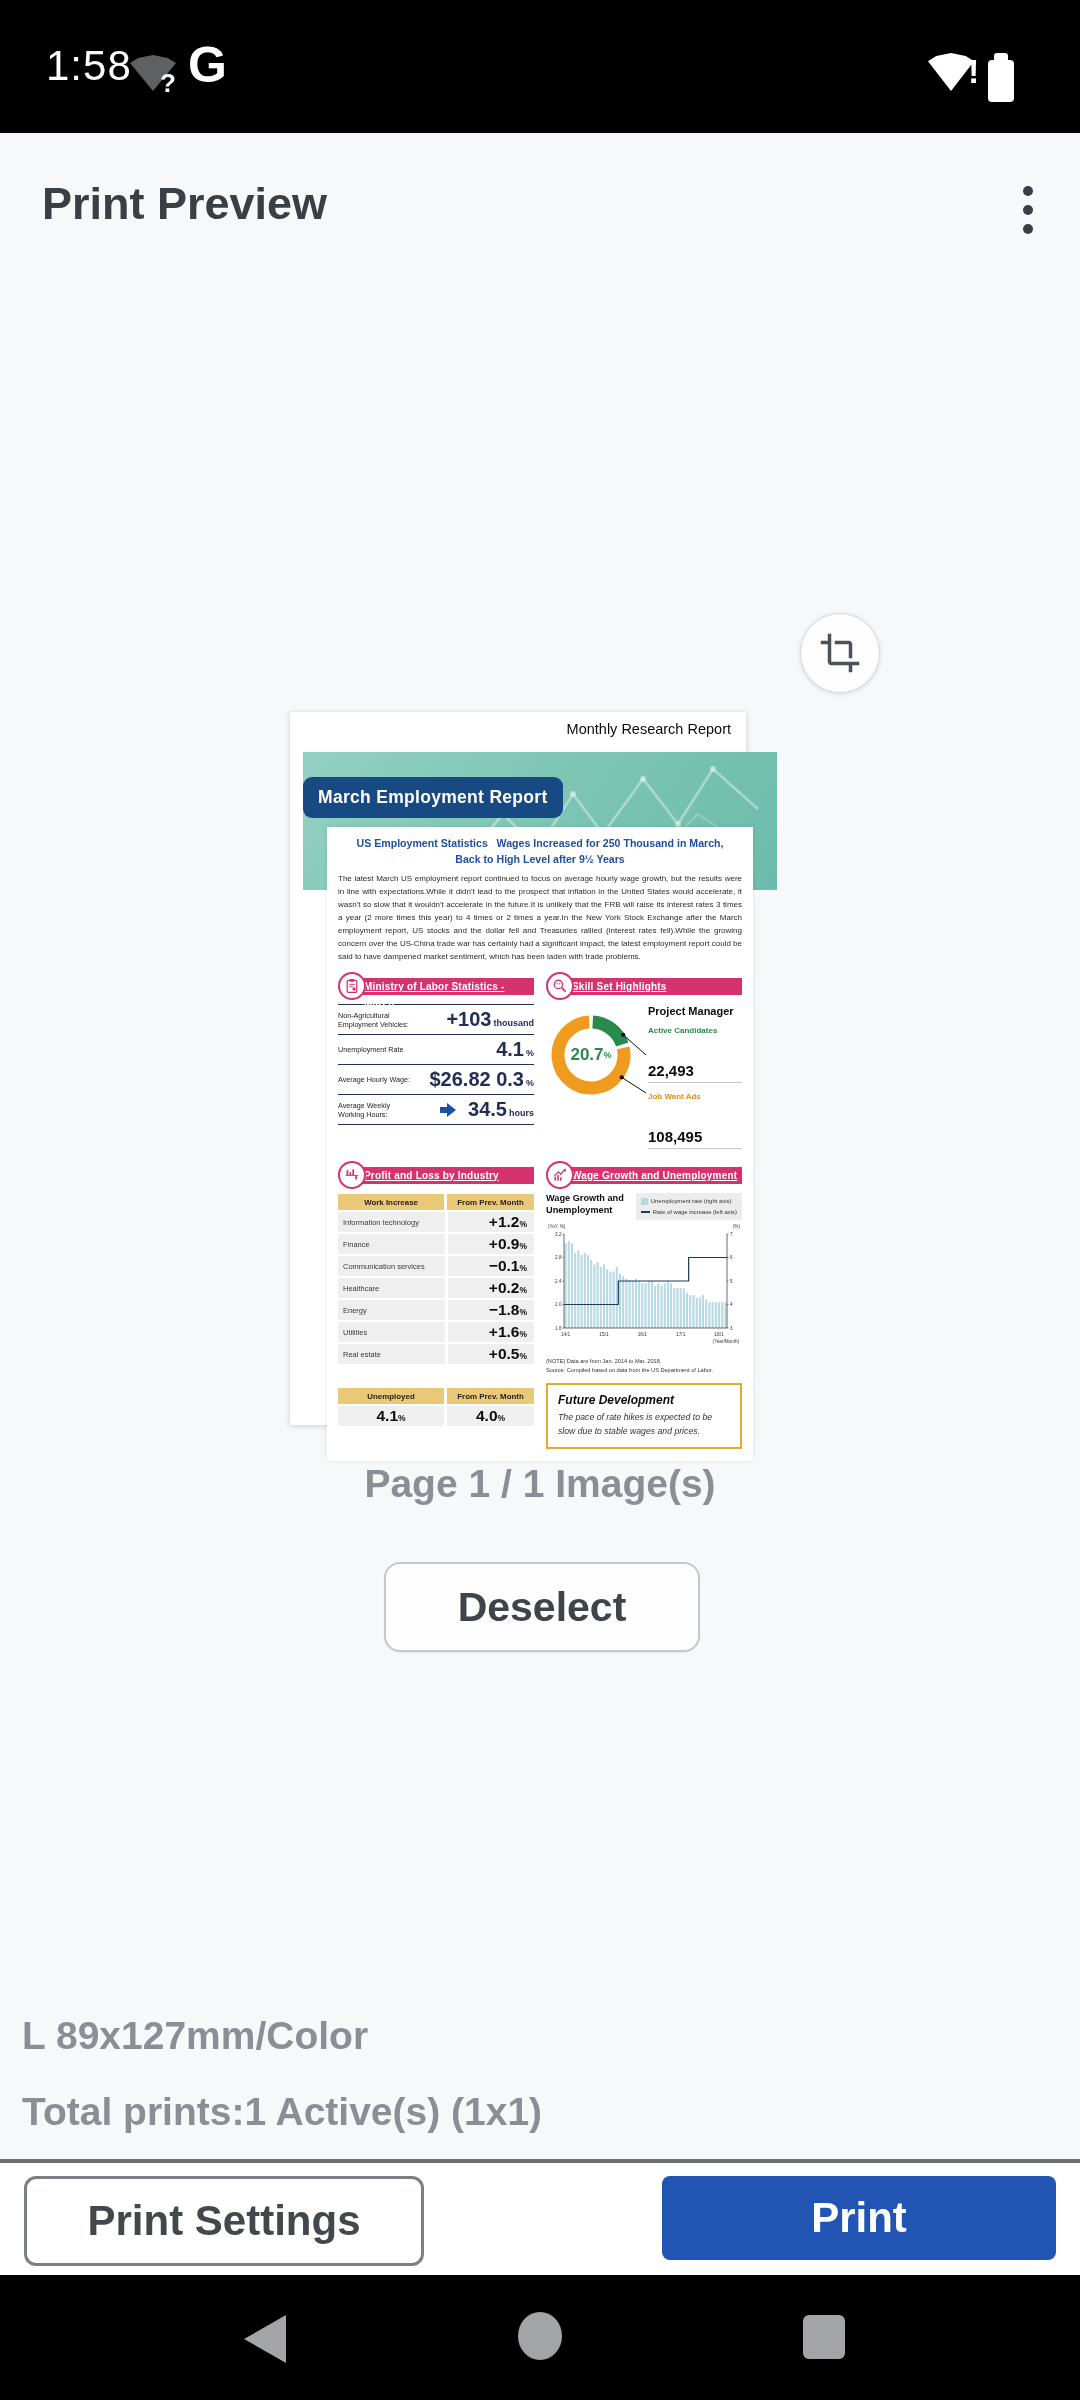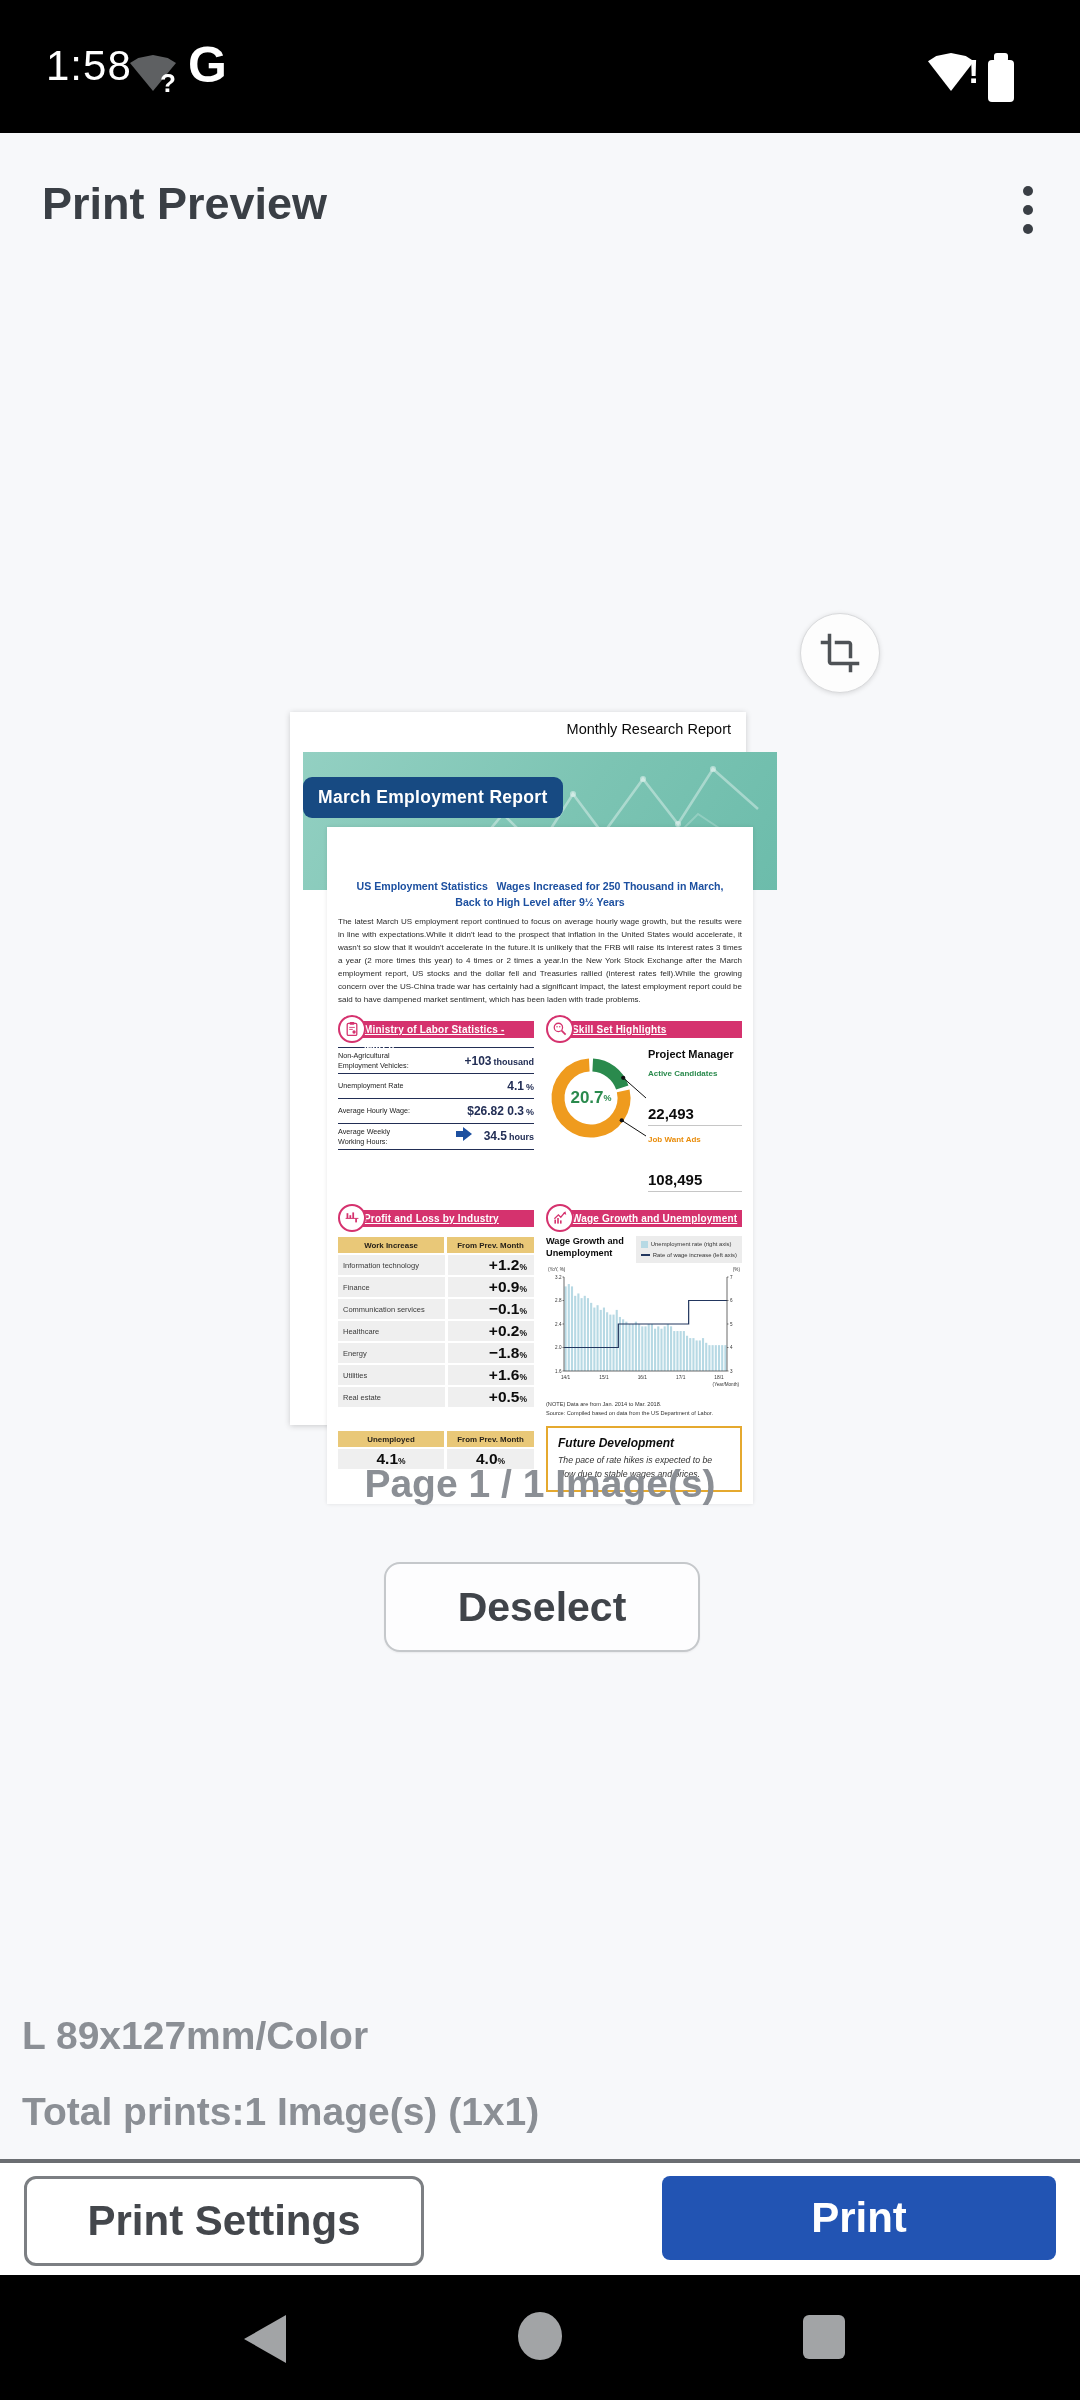--- a/index.html
+++ b/index.html
@@ -31,36 +31,36 @@
        box-shadow:0 1px 6px rgba(0,0,0,.18);font-family:"Liberation Sans",sans-serif;}
   .doc-note{position:absolute;top:9px;right:15px;font-size:14.5px;color:#0a0a0a;}
   .banner{position:absolute;top:40px;left:13px;width:474px;height:138px;
           background:linear-gradient(125deg,#93d0c2 0%,#7cc4b3 55%,#6cbcab 100%);overflow:hidden;}
   .doc-title-box{position:absolute;top:25px;left:0;width:260px;height:41px;background:#174a82;
           border-radius:9px;display:flex;align-items:center;}
   .doc-title-box span{padding-left:15px;color:#fff;font-weight:bold;font-size:17.5px;letter-spacing:.3px;}
   .card{position:absolute;top:115px;left:37px;width:426px;background:#fff;
         box-shadow:0 0 4px rgba(0,0,0,.10);padding:9px 11px 12px 11px;box-sizing:border-box;}
   .headline{color:#1d50a0;font-weight:bold;font-size:10.6px;text-align:center;line-height:1.5;
-            white-space:pre-wrap;margin-top:43px;}
+            white-space:pre-wrap;}
   .body-text{margin-top:5px;font-size:8px;color:#2a2a2a;text-align:justify;line-height:1.62;}
   .sections{margin-top:9px;display:grid;grid-template-columns:196px 196px;column-gap:12px;row-gap:12px;}
   .sec-header{display:flex;align-items:center;position:relative;height:28px;}
   .sec-icon{width:28px;height:28px;border-radius:50%;background:#fff;border:2px solid #d5326e;
             box-sizing:border-box;display:flex;align-items:center;justify-content:center;z-index:1;flex:none;}
   .sec-bar{flex:1;margin-left:-14px;background:#d5326e;color:#fff;height:17px;line-height:17px;
            text-align:left;font-size:10px;font-weight:bold;padding-left:12px;letter-spacing:.2px;text-decoration:underline;}
   
   .stat-rows{margin-top:4px;border-top:1.4px solid #222e55;}
   .stat-row{display:flex;justify-content:space-between;align-items:center;
             border-bottom:1.4px solid #222e55;padding:3px 0;min-height:18px;}
   .stat-label{font-size:7.2px;color:#222;width:42%;line-height:1.3;white-space:pre-line;}
   .stat-value{text-align:right;color:#222e55;font-weight:bold;display:flex;align-items:baseline;
               justify-content:flex-end;gap:2px;}
-  .stat-value .big{font-size:12px;}
+  .stat-value .big{font-size:20px;}
   .stat-value .sm{font-size:9px;}
   .arr{display:inline-flex;align-items:center;margin-right:3px;transform:translateY(-3px);}
   .arr i{width:7px;height:6px;background:#1d50a0;}
   .arr b{width:0;height:0;border:7px solid transparent;border-left:9px solid #1d50a0;margin-left:0;}
   
   .skills{display:flex;margin-top:5px;}
   .donut-wrap{position:relative;width:90px;height:92px;flex:none;margin-top:4px;}
   .donut-center{position:absolute;inset:0;display:flex;align-items:center;justify-content:center;}
   .donut-center .big{font-size:17px;font-weight:bold;color:#2a8a4d;}
   .donut-center .sm{font-size:9px;font-weight:bold;color:#2a8a4d;}
@@ -441,21 +441,21 @@
           </div>
         </div>
 
       </div>
     </div>
   </div>
 
   <div class="page-info">Page 1 / 1 Image(s)</div>
   <div class="deselect-btn">Deselect</div>
   <div class="print-size">L 89x127mm/Color</div>
-  <div class="total-prints">Total prints:1 Image(s) (1x1)</div>
+  <div class="total-prints">Total prints:1 Active(s) (1x1)</div>
 
   <div class="bottom-bar">
     <div class="btn-settings">Print Settings</div>
     <div class="btn-print" style="background: rgb(34, 84, 179);">Print</div>
   </div>
 
   <div class="nav-bar"></div>
   <div class="nav-back"></div>
   <div class="nav-home"></div>
   <div class="nav-recents"></div>

